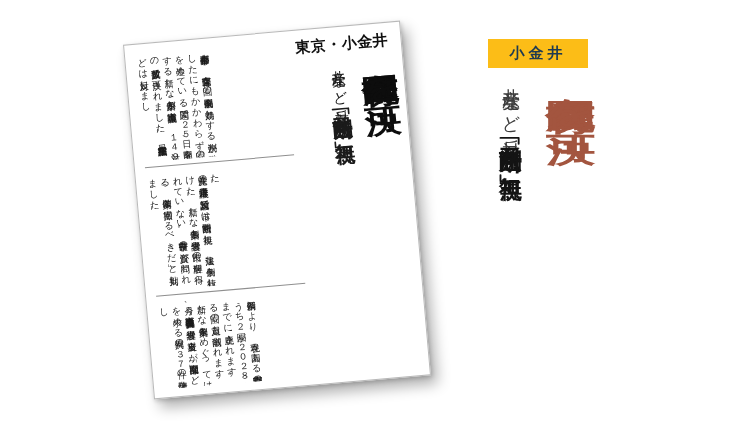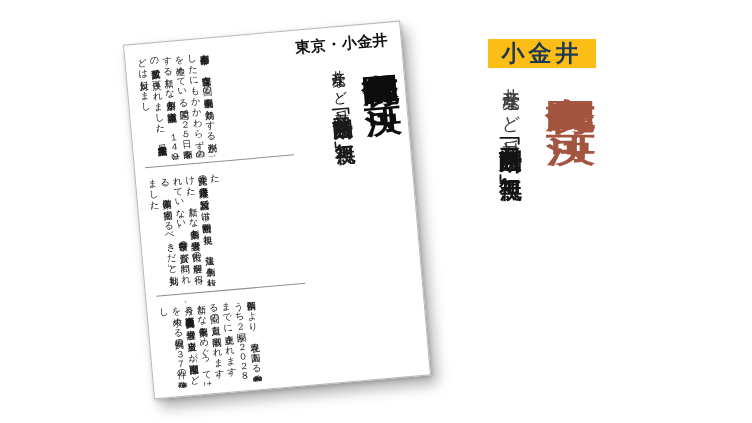--- a/index.html
+++ b/index.html
@@ -35,23 +35,23 @@
   .subcol{writing-mode:vertical-rl;color:#1b1b1b;margin-top:2px;white-space:nowrap;}
   .sub-small{font-size:14px;letter-spacing:1.5px;}
   .sub-quote{font-size:20px;font-weight:bold;letter-spacing:0.5px;}
   .headcol{
     writing-mode:vertical-rl;font-size:28px;font-weight:900;line-height:1.1;
     color:#0d0d0d;transform:scaleX(1.3);transform-origin:50% 0;white-space:nowrap;
   }
 
   
   .badge{
-    position:absolute;left:488px;top:39px;width:108px;height:29px;
+    position:absolute;left:488px;top:39px;width:100px;height:29px;
     display:flex;align-items:center;justify-content:center;
-    font-size:23px;font-weight:bold;letter-spacing:4px;
+    font-size:15px;font-weight:bold;letter-spacing:4px;
     background:var(--badge-bg,#fcbd17);color:var(--badge-text,#1d3a52);
   }
   .panel-headline{
     position:absolute;left:554px;top:77px;writing-mode:vertical-rl;
     font-size:30px;font-weight:900;line-height:1.085;white-space:nowrap;
     color:var(--red,#a3553f);transform:scaleX(1.65);transform-origin:50% 0;
   }
   .panel-sub{position:absolute;left:496px;top:74px;writing-mode:vertical-rl;white-space:nowrap;}
   .p-small{font-size:18px;letter-spacing:2px;color:#3d3d3d;}
   .p-quote{font-size:23px;font-weight:bold;letter-spacing:0.5px;color:#141414;}

